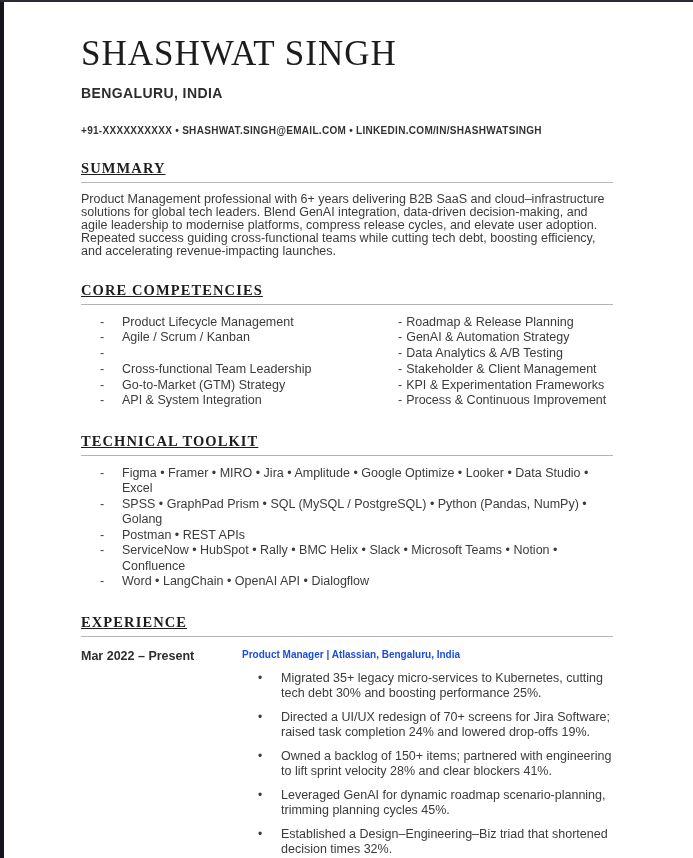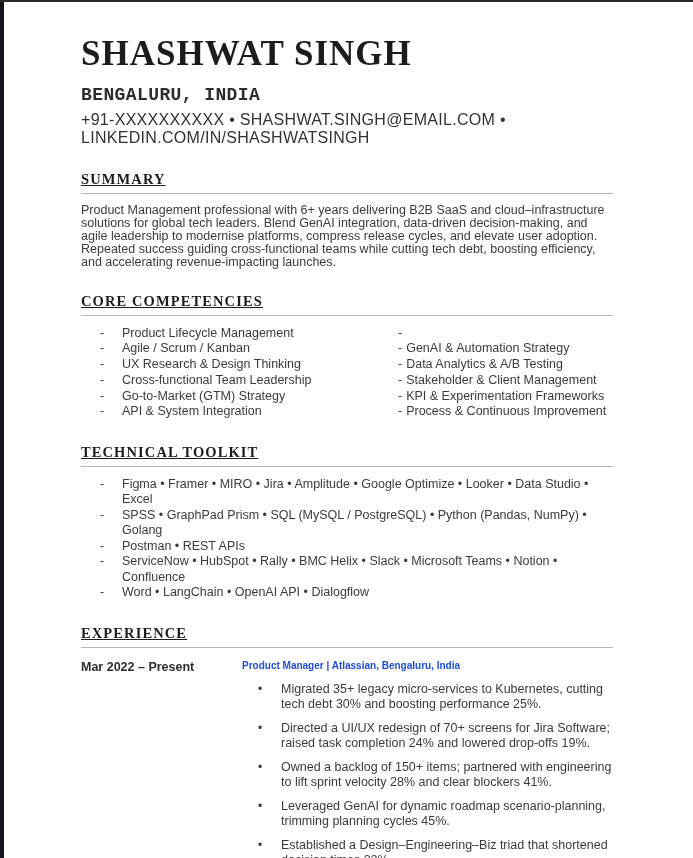--- a/index.html
+++ b/index.html
@@ -23,37 +23,36 @@
   }
   .page {
     position: relative;
     padding: 36px 80px 20px 81px;
   }
 
   
   .name {
     font-family: "Liberation Serif", "DejaVu Serif", serif;
     font-size: 35px;
-    font-weight: 700;
+    font-weight: 400;
     letter-spacing: 1px;
     color: #1c1c1c;
     line-height: 1.05;
   }
   .location {
     margin-top: 12px;
-    font-size: 18px;
+    font-size: 14px;
     font-weight: 700;
     letter-spacing: 0.4px;
     color: #2d2d2d;
-    font-family: Liberation Mono, monospace;
   }
   .contact {
-    margin-top: 6px;
-    font-size: 16px;
-    font-weight: 400;
+    margin-top: 24px;
+    font-size: 10px;
+    font-weight: 700;
     letter-spacing: 0.3px;
     color: #333333;
   }
 
   
   .section { margin-top: 24px; }
   .section-heading {
     font-family: "Liberation Serif", "DejaVu Serif", serif;
     font-size: 14.5px;
     font-weight: 700;
@@ -165,21 +164,20 @@
             <span>Product Lifecycle Management</span>
           </div>
 
           <div class="comp-item">
             <span class="dash">-</span>
             <span>Agile / Scrum / Kanban</span>
           </div>
 
           <div class="comp-item">
             <span class="dash">-</span>
-            <span>UX Research &amp; Design Thinking</span>
           </div>
 
           <div class="comp-item">
             <span class="dash">-</span>
             <span>Cross-functional Team Leadership</span>
           </div>
 
           <div class="comp-item">
             <span class="dash">-</span>
             <span>Go-to-Market (GTM) Strategy</span>
@@ -187,20 +185,21 @@
 
           <div class="comp-item">
             <span class="dash">-</span>
             <span>API &amp; System Integration</span>
           </div>
         </div>
       <div class="comp-col right">
 
           <div class="comp-item">
             <span class="dash">-</span>
+            <span>Roadmap &amp; Release Planning</span>
           </div>
 
           <div class="comp-item">
             <span class="dash">-</span>
             <span>GenAI &amp; Automation Strategy</span>
           </div>
 
           <div class="comp-item">
             <span class="dash">-</span>
             <span>Data Analytics &amp; A/B Testing</span>

